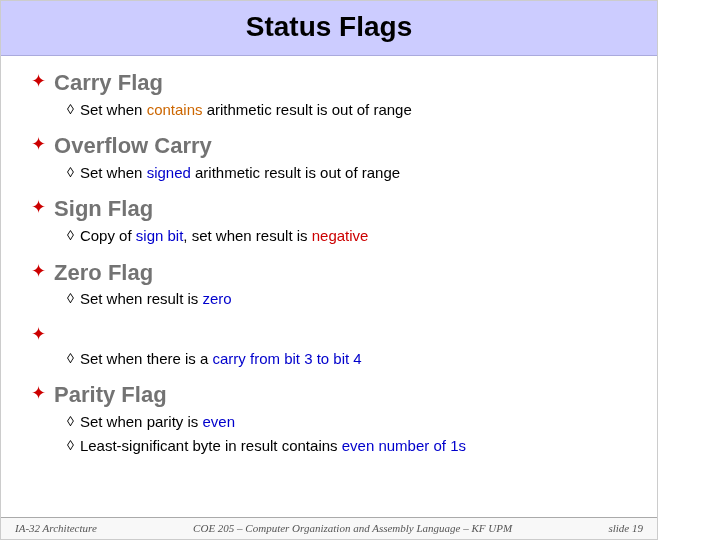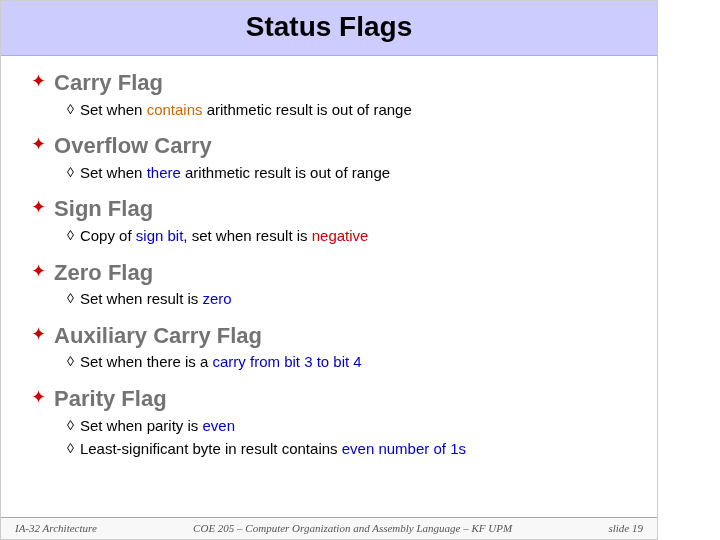--- a/index.html
+++ b/index.html
@@ -154,21 +154,21 @@
     </div>
 
     <div>
       <div class="main-item">
         <span class="diamond">✦</span>
         <span class="main-label">Overflow Carry</span>
       </div>
       <div class="sub-items">
         <div class="sub-item">
           <span class="sub-diamond">◊</span>
-          <span class="sub-label">Set when <span class="highlight-blue">there</span> arithmetic result is out of range</span>
+          <span class="sub-label">Set when <span class="highlight-blue">signed</span> arithmetic result is out of range</span>
         </div>
       </div>
     </div>
 
     <div>
       <div class="main-item">
         <span class="diamond">✦</span>
         <span class="main-label">Sign Flag</span>
       </div>
       <div class="sub-items">
@@ -188,21 +188,20 @@
         <div class="sub-item">
           <span class="sub-diamond">◊</span>
           <span class="sub-label">Set when result is <span class="highlight-blue">zero</span></span>
         </div>
       </div>
     </div>
 
     <div>
       <div class="main-item">
         <span class="diamond">✦</span>
-        <span class="main-label">Auxiliary Carry Flag</span>
       </div>
       <div class="sub-items">
         <div class="sub-item">
           <span class="sub-diamond">◊</span>
           <span class="sub-label">Set when there is a <span class="highlight-blue">carry from bit 3 to bit 4</span></span>
         </div>
       </div>
     </div>
 
     <div>

